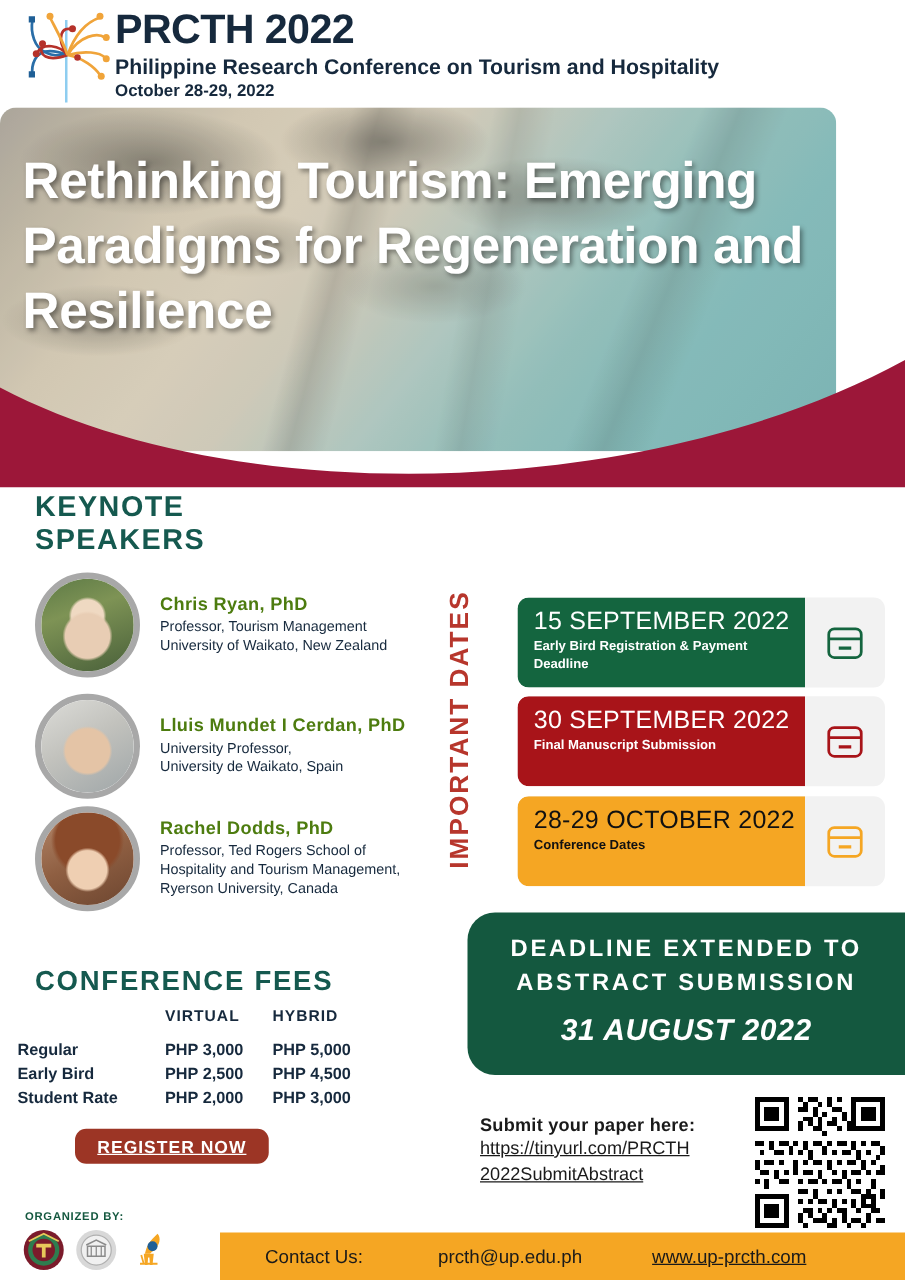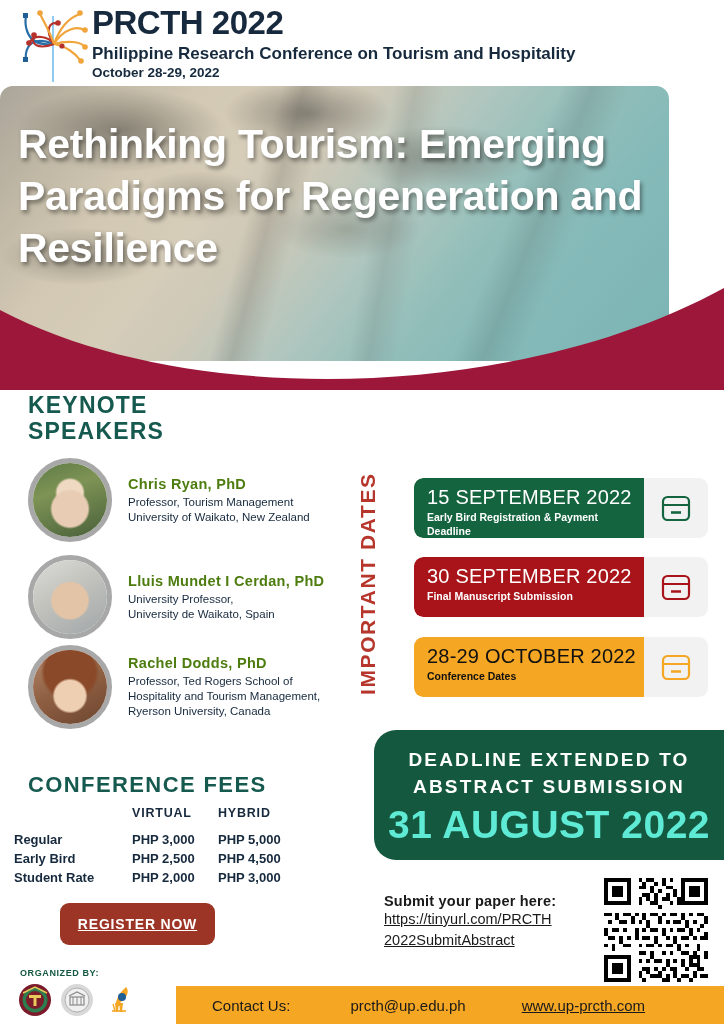--- a/index.html
+++ b/index.html
@@ -104,21 +104,21 @@
   
   .id-label {
     position:absolute; left:356px; top:455px;
     width:240px; height:30px;
     transform:rotate(-90deg); transform-origin:left top;
     margin-left:0; margin-top:240px;
     font-size:21px; font-weight:bold; color:#b7362c;
     letter-spacing:1.6px; text-align:left;
   }
   .date-card {
-    position:absolute; left:414px; width:294px; height:60px;
+    position:absolute; left:414px; width:294px; height:72px;
     background:#f2f2f2; border-radius:9px; overflow:hidden;
     display:flex; align-items:stretch;
   }
   .dc1 { top:478px; } .dc2 { top:557px; } .dc3 { top:637px; }
   .dc-bar {
     width:230px; border-radius:9px 0 0 9px;
     padding:7px 0 0 13px;
   }
   .dc-date { font-size:20px; line-height:24px; letter-spacing:0.2px; }
   .dc-desc { font-size:10.5px; font-weight:bold; line-height:14px; margin-top:1px; }
@@ -128,40 +128,40 @@
   .abstract-banner {
     position:absolute; left:374px; top:730px; width:350px; height:130px;
     background:#14583f; border-radius:22px 0 0 22px;
     padding-top:16px; text-align:center;
   }
   .ab-l1 {
     font-size:19px; font-weight:bold; color:#ffffff;
     letter-spacing:2.2px; line-height:27px;
   }
   .ab-date {
-    font-size:39px; font-weight:bold; color:#5eead4;
-    letter-spacing:0.5px; line-height:42px; margin-top:4px;
+    font-size:24px; font-weight:bold; color:#ffffff;
+    letter-spacing:0.5px; line-height:42px; margin-top:4px;font-style:italic;
   }
 
   
   .fees-head {
     position:absolute; left:28px; top:772px;
     font-size:22px; font-weight:bold; color:#15594f; letter-spacing:1.4px;
   }
   .fees-table { position:absolute; left:14px; top:806px; font-size:13px; color:#16293d; }
   .fees-table table { border-collapse:collapse; }
   .fees-table th {
     font-size:12.5px; font-weight:bold; letter-spacing:0.8px;
     padding:0 0 10px 0; text-align:left;
   }
   .fees-table td { font-weight:bold; font-size:13px; padding:2px 0; }
   .fees-table .col-label { width:118px; }
   .fees-table .col-v { width:86px; }
   .register-btn {
-    position:absolute; left:60px; top:903px; width:155px; height:42px;
+    position:absolute; left:60px; top:903px; width:155px; height:28px;
     background:#9c3525; border-radius:9px;
     display:flex; align-items:center; justify-content:center;
     color:#fff; font-size:14px; font-weight:bold;
     letter-spacing:0.8px; text-decoration:underline;
     cursor:pointer;
   }
 
   
   .submit-block { position:absolute; left:384px; top:893px; width:210px; }
   .submit-label { font-size:14.5px; font-weight:bold; color:#1a1a1a; letter-spacing:0.2px; }

